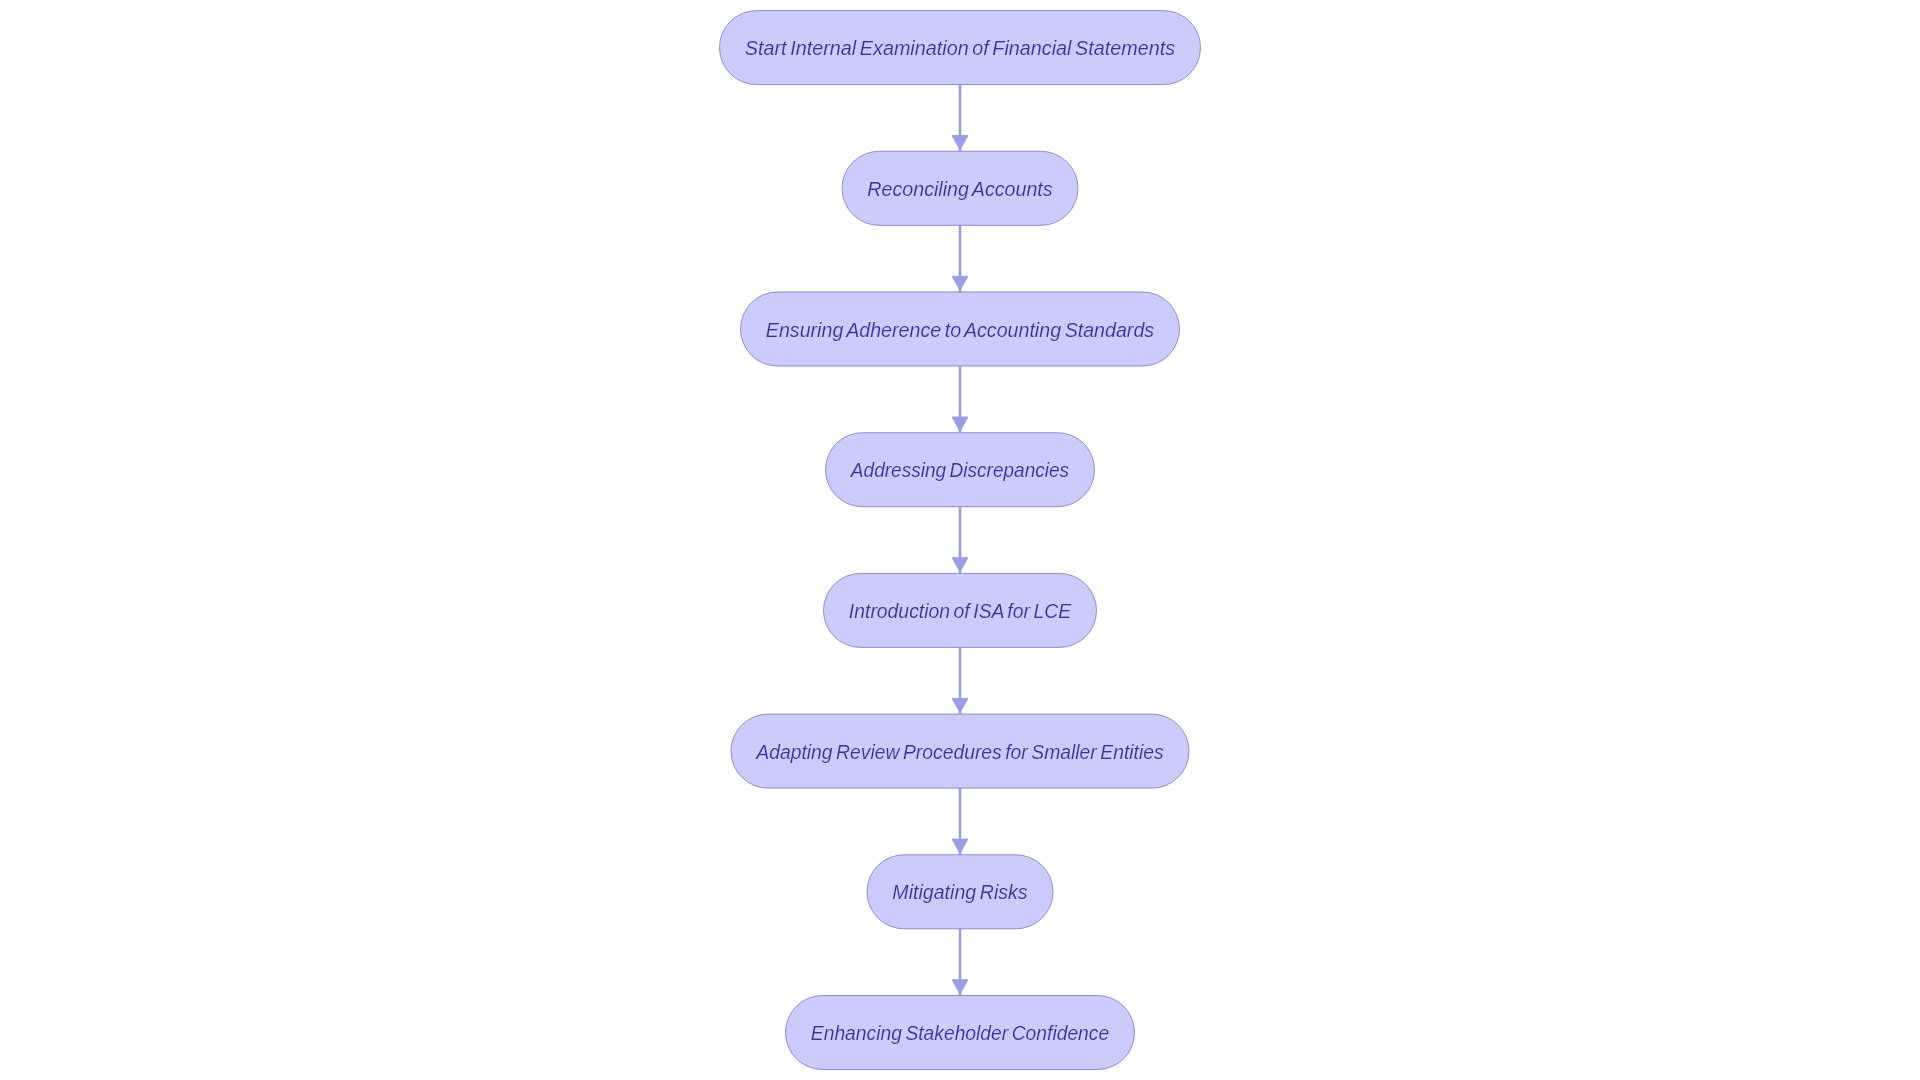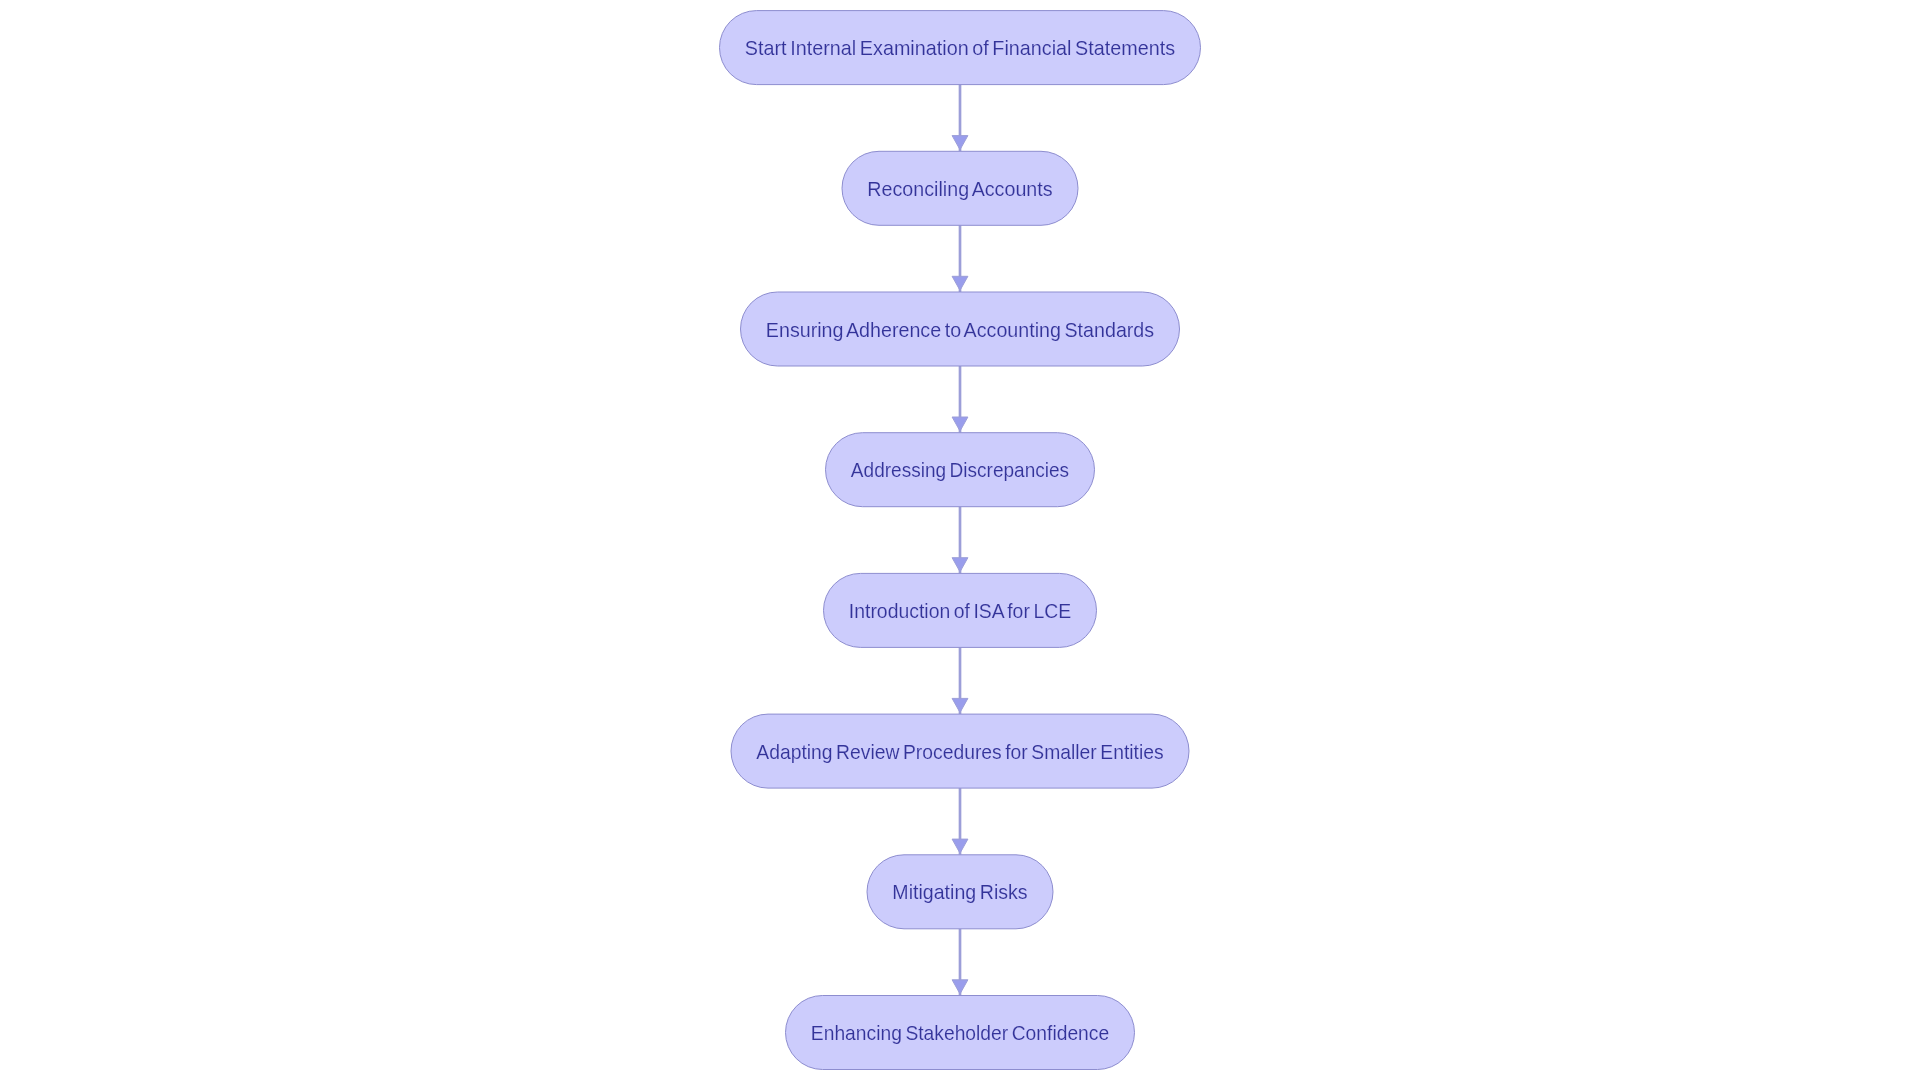--- a/index.html
+++ b/index.html
@@ -32,21 +32,21 @@
     
     stroke-width: 0.16px;
     paint-order: fill;
     
     will-change: transform;
   }
 </style>
 </head>
 <body>
 
-<div id="chart-root" style="background: rgb(255, 255, 255);">
+<div id="chart-root" style="background: rgb(255, 255, 255); font-style: italic;">
   <svg class="flow" width="1920" height="1080" viewBox="0 0 1920 1080">
 
     <g id="edge-layer">
       <g>
         <path class="edge-line" d="M960,84.60 L960,151.30" stroke="#9c9ed8" stroke-width="2.68" fill="none"></path>
         <path class="edge-head" d="M952.1,135.60 L967.9,135.60 L960,149.70 Z" fill="#999dec" stroke="#9c9ed8" stroke-width="1"></path>
       </g>
       <g>
         <path class="edge-line" d="M960,225.30 L960,292.00" stroke="#9c9ed8" stroke-width="2.68" fill="none"></path>
         <path class="edge-head" d="M952.1,276.30 L967.9,276.30 L960,290.40 Z" fill="#999dec" stroke="#9c9ed8" stroke-width="1"></path>

